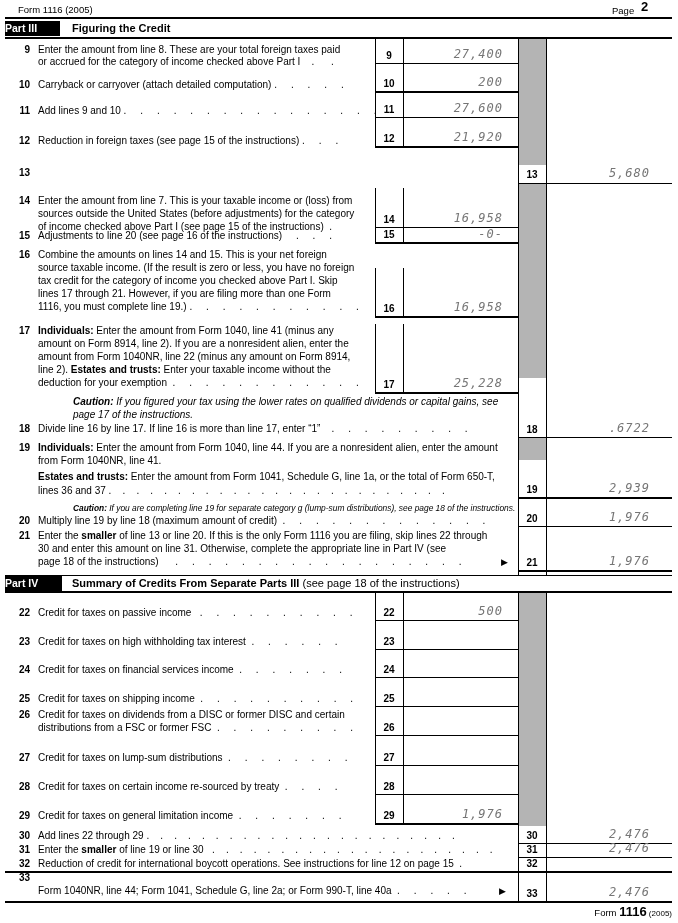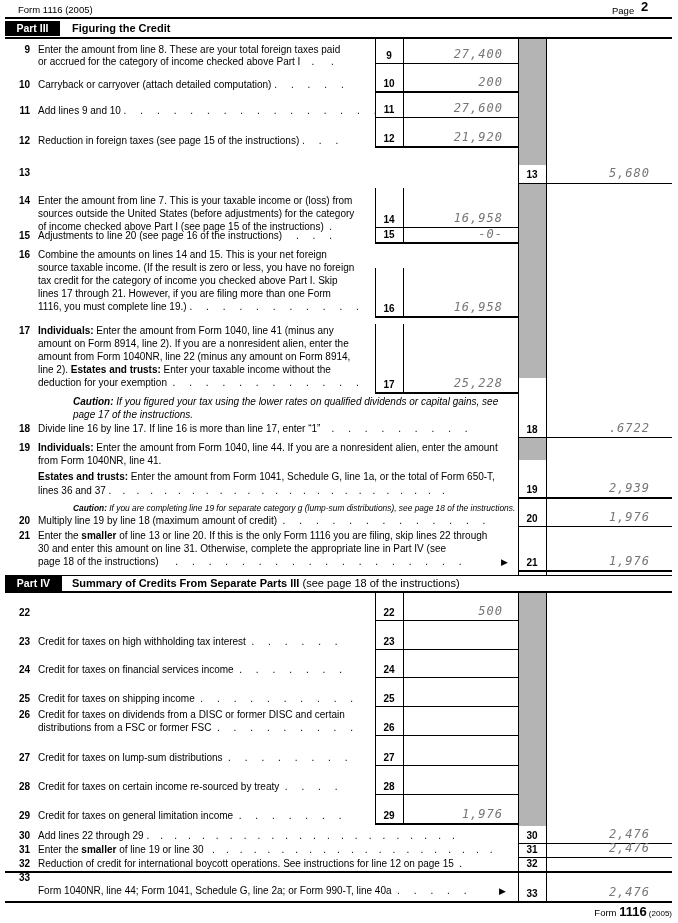--- a/index.html
+++ b/index.html
@@ -12,21 +12,21 @@
   .num  { position:absolute; left:6px; width:24px; text-align:right;
           font-size:10px; font-weight:bold; white-space:pre; }
   .cnum { position:absolute; width:28px; text-align:center;
           font-size:10px; font-weight:bold; }
   .val  { position:absolute; font-family:"DejaVu Sans Mono", monospace; font-style:italic;
           font-size:12px; letter-spacing:1px; color:#757575; text-align:right; white-space:pre; }
   .hl   { position:absolute; background:#000; height:1px; }
   .vl   { position:absolute; background:#000; width:1px; }
   .gray { position:absolute; left:519px; width:27px; background:#b4b4b4; }
   .pbox { position:absolute; left:5px; background:#000; color:#fff; font-weight:bold;
-          font-size:10.5px; text-align:center; height:15px; line-height:15px; }
+          font-size:10.5px; height:15px; line-height:15px; }
   .ptitle { position:absolute; left:72px; font-size:11px; white-space:pre; }
   .arrow { position:absolute; font-size:9px; }
 </style>
 </head>
 <body>
 
 <div class="page">
 
   <div class="t" style="left:18px;top:4px;font-size:9.5px">Form 1116 (2005)</div>
   <div class="t" style="left:612px;top:5px;font-size:9.5px">Page</div>
@@ -174,20 +174,21 @@
 
   <div class="num" style="top:530px">21</div>
   <div class="t" style="left:38px;top:530px"><span>Enter the </span><span class="b">smaller</span><span> of line 13 or line 20. If this is the only Form 1116 you are filing, skip lines 22 through</span></div>
   <div class="t" style="left:38px;top:543px">30 and enter this amount on line 31. Otherwise, complete the appropriate line in Part IV (see</div>
   <div class="t" style="left:38px;top:556px">page 18 of the instructions)      .     .     .     .     .     .     .     .     .     .     .     .     .     .     .     .     .     .</div>
   <div class="arrow" style="left:501px;top:557px">▶</div>
   <div class="cnum" style="left:518px;top:557px">21</div>
   <div class="val" style="left:546px;top:554px;width:104px">1,976</div>
 
   <div class="num" style="top:607px">22</div>
+  <div class="t" style="left:38px;top:607px">Credit for taxes on passive income   .     .     .     .     .     .     .     .     .     .</div>
   <div class="cnum" style="left:375px;top:607px">22</div>
   <div class="val" style="left:403px;top:604px;width:100px">500</div>
 
   <div class="num" style="top:636px">23</div>
   <div class="t" style="left:38px;top:636px">Credit for taxes on high withholding tax interest  .     .     .     .     .     .</div>
   <div class="cnum" style="left:375px;top:636px">23</div>
   <div class="val" style="left:403px;top:633px;width:100px"></div>
 
   <div class="num" style="top:664px">24</div>
   <div class="t" style="left:38px;top:664px">Credit for taxes on financial services income  .     .     .     .     .     .     .</div>

